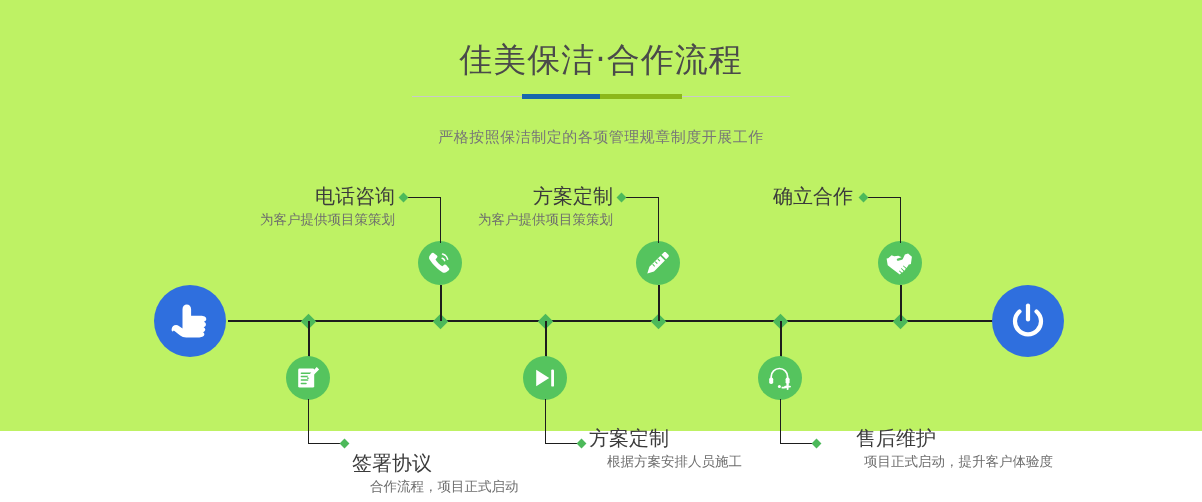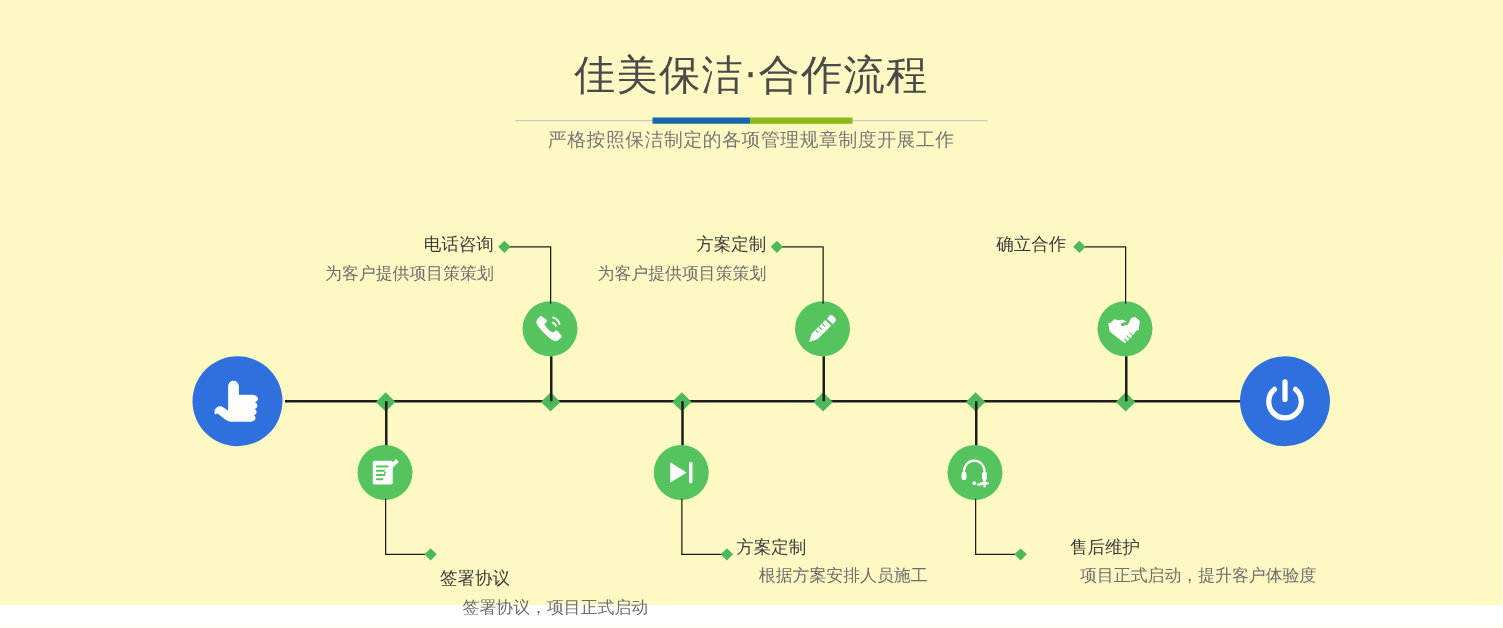--- a/index.html
+++ b/index.html
@@ -6,22 +6,22 @@
   html, body {
     width: 1202px;
     height: 502px;
     background: #ffffff;
     font-family: "Liberation Sans", "DejaVu Sans", sans-serif;
     overflow: hidden;
   }
   #root {
     position: relative;
     width: 1202px;
-    height: 484px;
-    background: #fef9c3;
+    height: 431px;
+    background: #bef264;
   }
 
   
   .header {
     position: absolute;
     left: 0;
     top: 0;
     width: 1202px;
     text-align: center;
   }
@@ -52,21 +52,21 @@
     width: 78px; height: 5px;
     background: #1667ad;
   }
   .divider .seg-green {
     position: absolute;
     left: 188px; top: 0px;
     width: 82px; height: 5px;
     background: #8cb81a;
   }
   .page-subtitle {
-    margin-top: 3px;
+    margin-top: 27px;
     font-size: 15px;
     line-height: 22px;
     color: #777777;
     letter-spacing: .5px;
     font-family: Liberation Serif, serif;
   }
 
   
   .flow {
     position: absolute;
@@ -128,21 +128,21 @@
   }
   .icon-circle svg { display: block; }
 
   
   .label {
     position: absolute;
     white-space: nowrap;
     font-family: "DejaVu Sans", "Liberation Sans", sans-serif;
   }
   .label .title {
-    font-size: 14px;
+    font-size: 20px;
     line-height: 24px;
     color: #3b3b3b;
   }
   .label .desc {
     font-size: 13.5px;
     line-height: 22px;
     color: #6d6d6d;
   }
   .label.top { text-align: right; }
   .label.bottom { text-align: left; }
@@ -315,21 +315,21 @@
     <div class="conn-dot" style="left:860px; top:194px;"></div>
     <div class="label top" style="left:615px; top:184px; width:238px;">
       <div class="title">确立合作</div>
     </div>
 
     <div class="conn-v" style="left:308px; top:399px; height:45px;"></div>
     <div class="conn-h" style="left:308px; top:443px; width:36px;"></div>
     <div class="conn-dot" style="left:341px; top:440px;"></div>
     <div class="label bottom" style="left:352px; top:451px; width:260px;">
       <div class="title">签署协议</div>
-      <div class="desc" style="margin-left:18px;">签署协议，项目正式启动</div>
+      <div class="desc" style="margin-left:18px;">合作流程，项目正式启动</div>
     </div>
 
     <div class="conn-v" style="left:545px; top:399px; height:45px;"></div>
     <div class="conn-h" style="left:545px; top:443px; width:36px;"></div>
     <div class="conn-dot" style="left:578px; top:440px;"></div>
     <div class="label bottom" style="left:589px; top:426px; width:260px;">
       <div class="title">方案定制</div>
       <div class="desc" style="margin-left:18px;">根据方案安排人员施工</div>
     </div>
 

